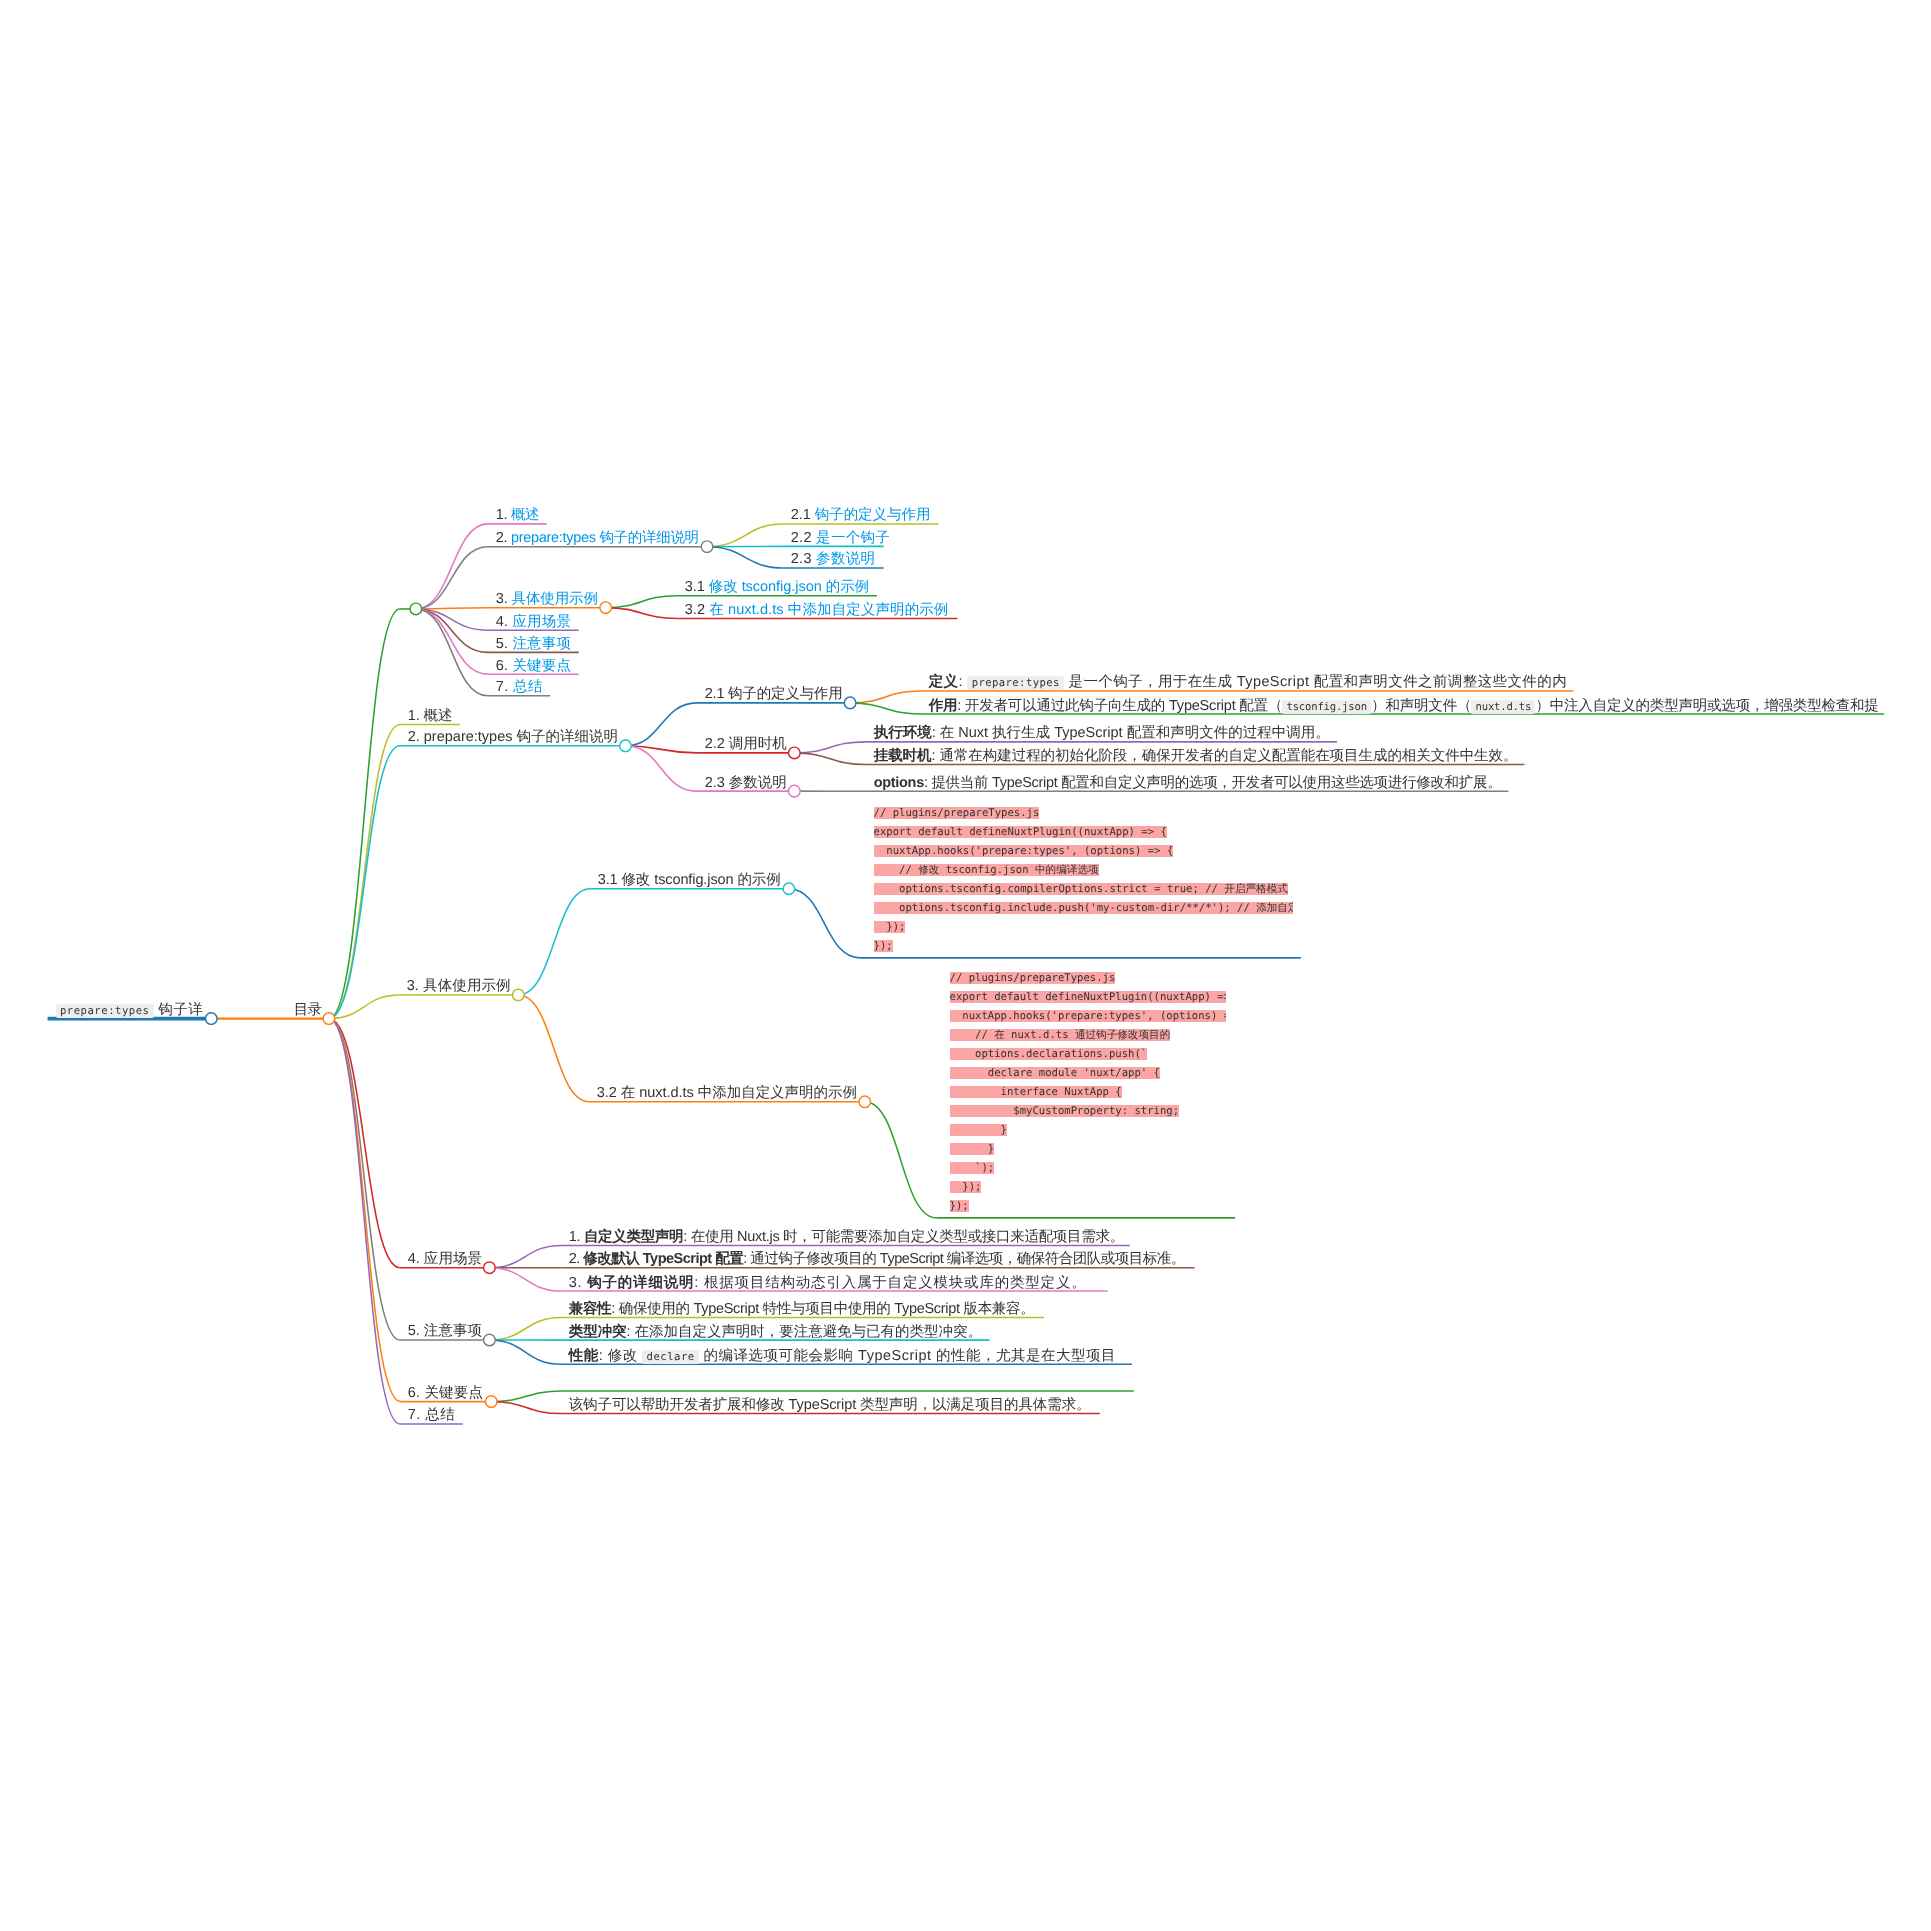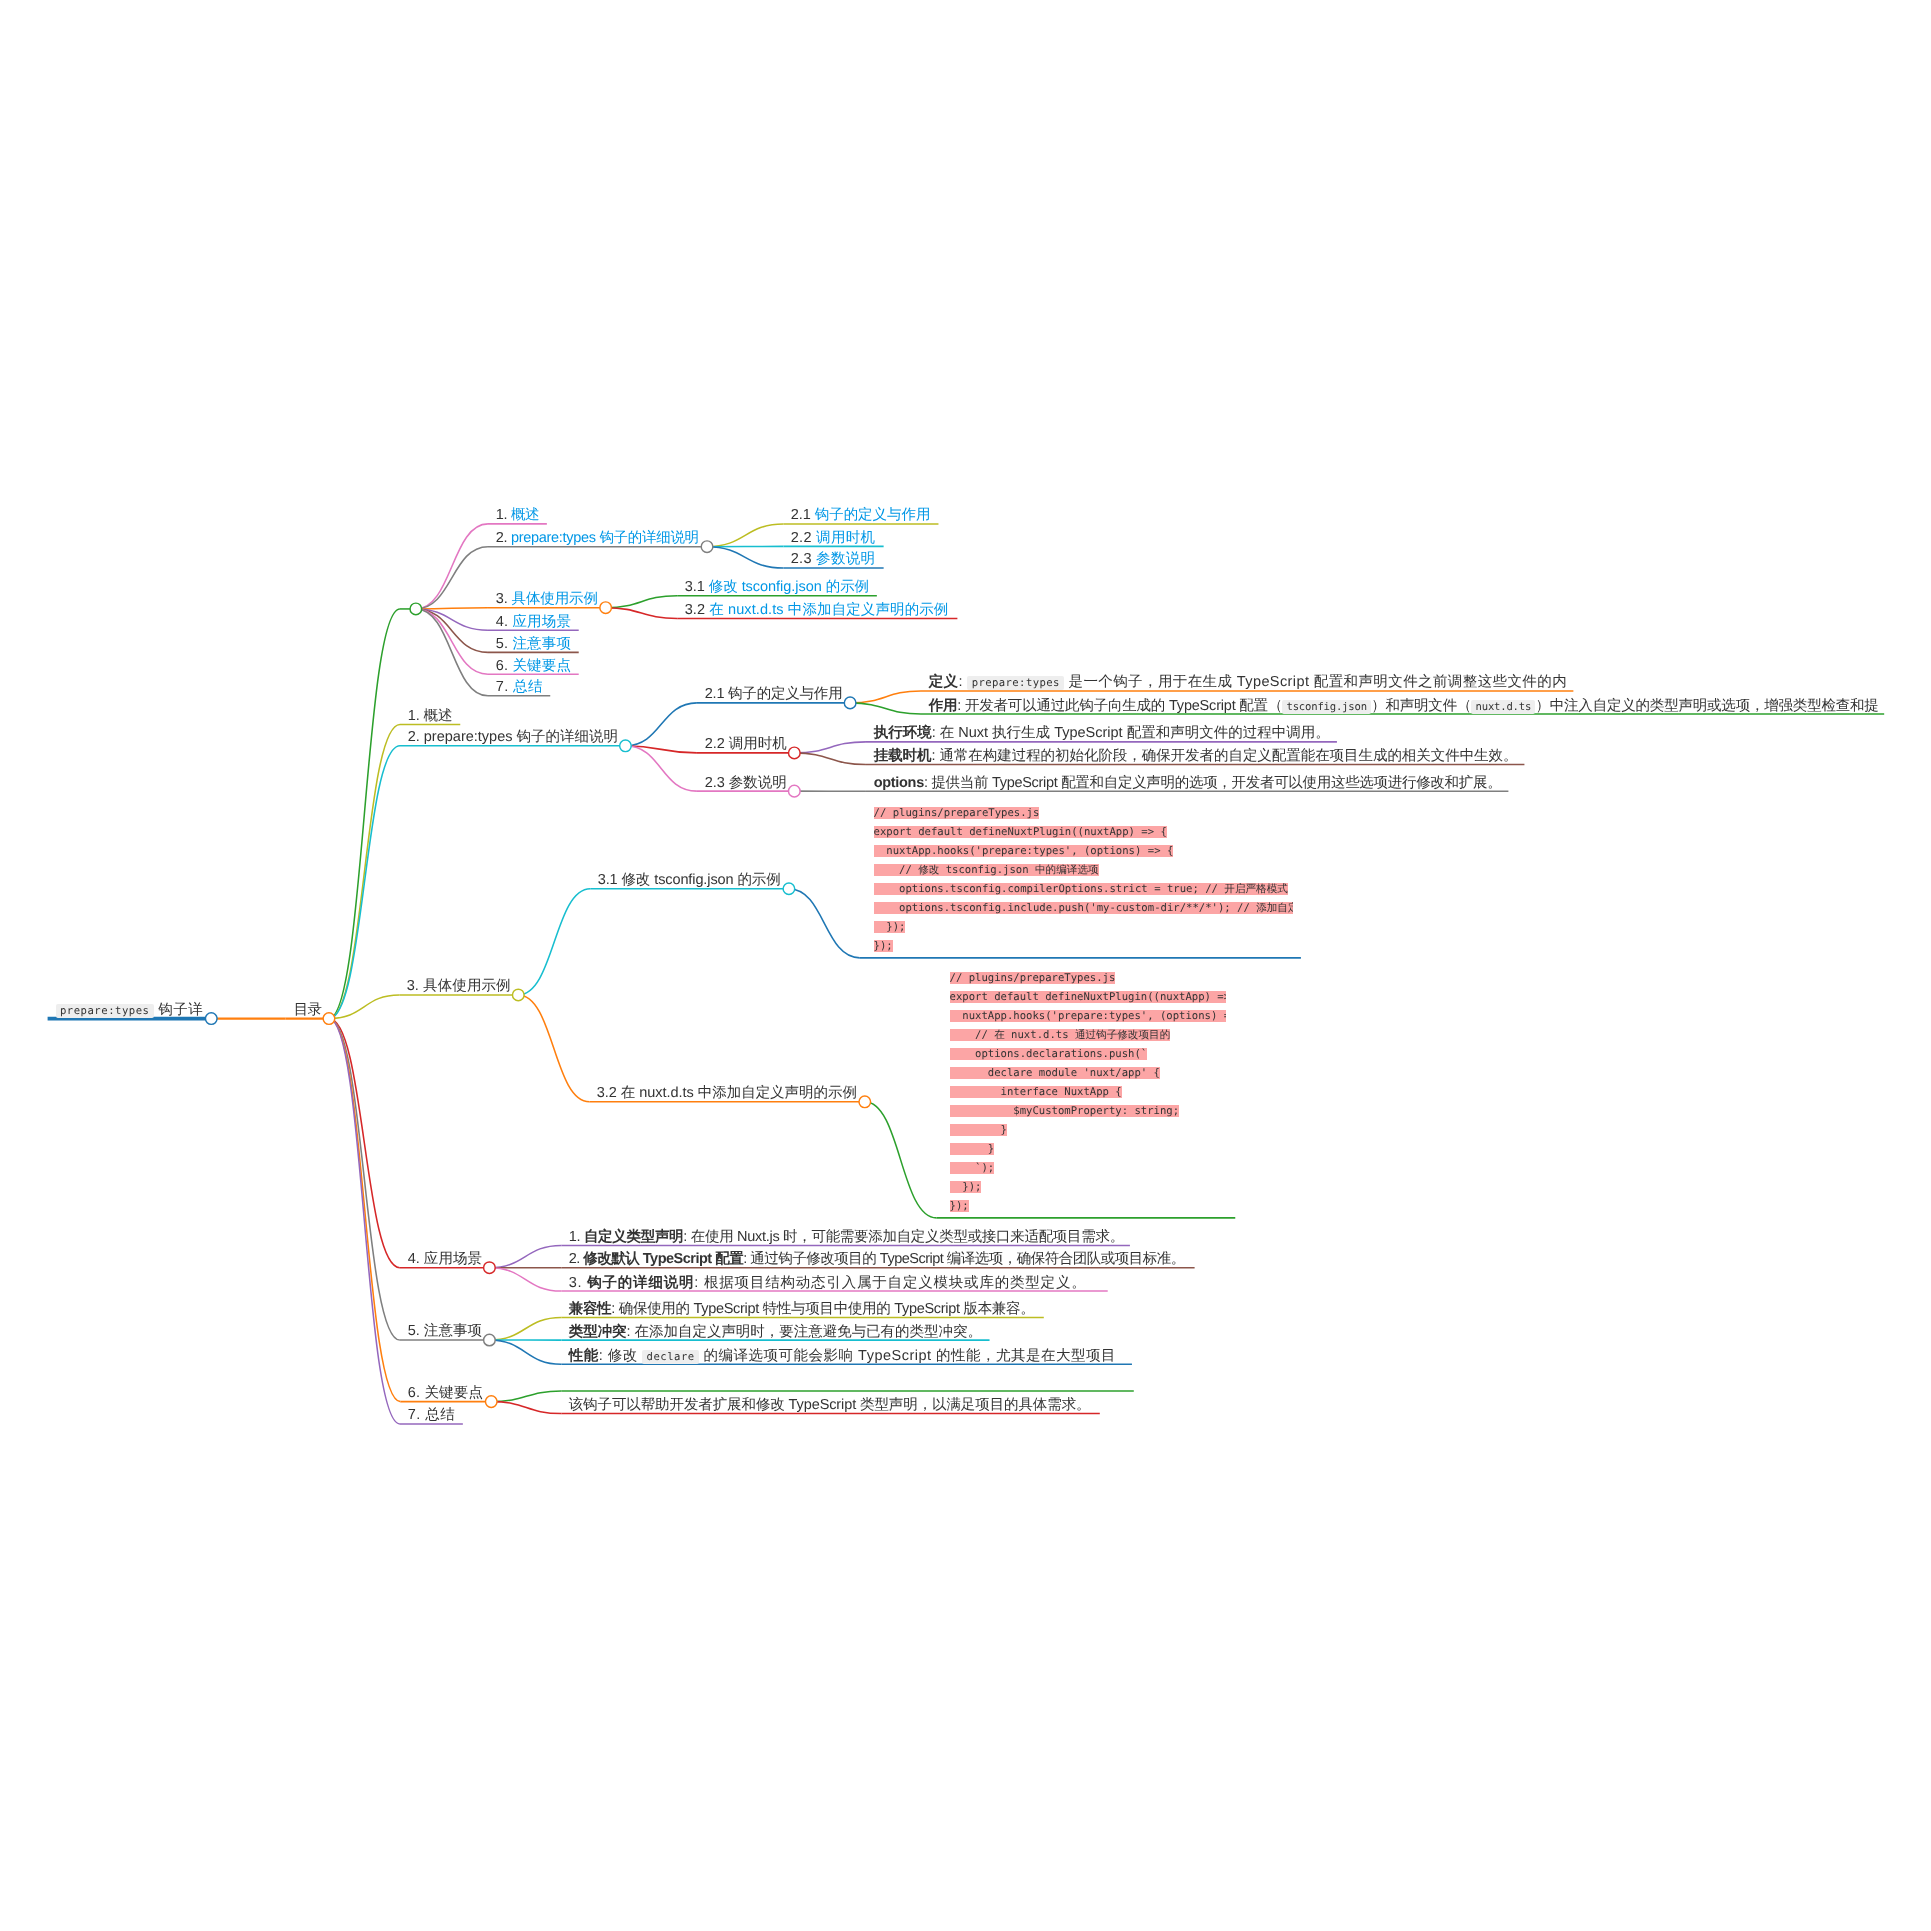--- a/index.html
+++ b/index.html
@@ -226,21 +226,21 @@
     <div class="nodebox" style="left:488px;top:506px;width:1255px;height:19.3px">
         <div class="nc" style="padding-left:7.7px;letter-spacing:-0.3px">1. <a>概述</a></div>
       </div>
     <div class="nodebox" style="left:488px;top:529px;width:1255px;height:19.3px">
         <div class="nc" style="padding-left:7.7px;letter-spacing:-0.3px">2. <a>prepare:types 钩子的详细说明</a></div>
       </div>
     <div class="nodebox" style="left:783px;top:506px;width:1255px;height:19.3px">
         <div class="nc" style="padding-left:7.7px;letter-spacing:-0.04px">2.1 <a>钩子的定义与作用</a></div>
       </div>
     <div class="nodebox" style="left:783px;top:529px;width:1255px;height:19.3px">
-        <div class="nc" style="padding-left:7.7px;letter-spacing:0.3px">2.2 <a>调用时机</a></div>
+        <div class="nc" style="padding-left:7.7px;letter-spacing:0.3px">2.2 <a>是一个钩子</a></div>
       </div>
     <div class="nodebox" style="left:783px;top:550px;width:1255px;height:19.3px">
         <div class="nc" style="padding-left:7.7px;letter-spacing:0.3px">2.3 <a>参数说明</a></div>
       </div>
     <div class="nodebox" style="left:488px;top:590px;width:1255px;height:19.3px">
         <div class="nc" style="padding-left:7.7px;letter-spacing:-0.1px">3. <a>具体使用示例</a></div>
       </div>
     <div class="nodebox" style="left:677px;top:578px;width:1255px;height:19.3px">
         <div class="nc" style="padding-left:7.7px;letter-spacing:-0.04px">3.1 <a>修改 tsconfig.json 的示例</a></div>
       </div>

